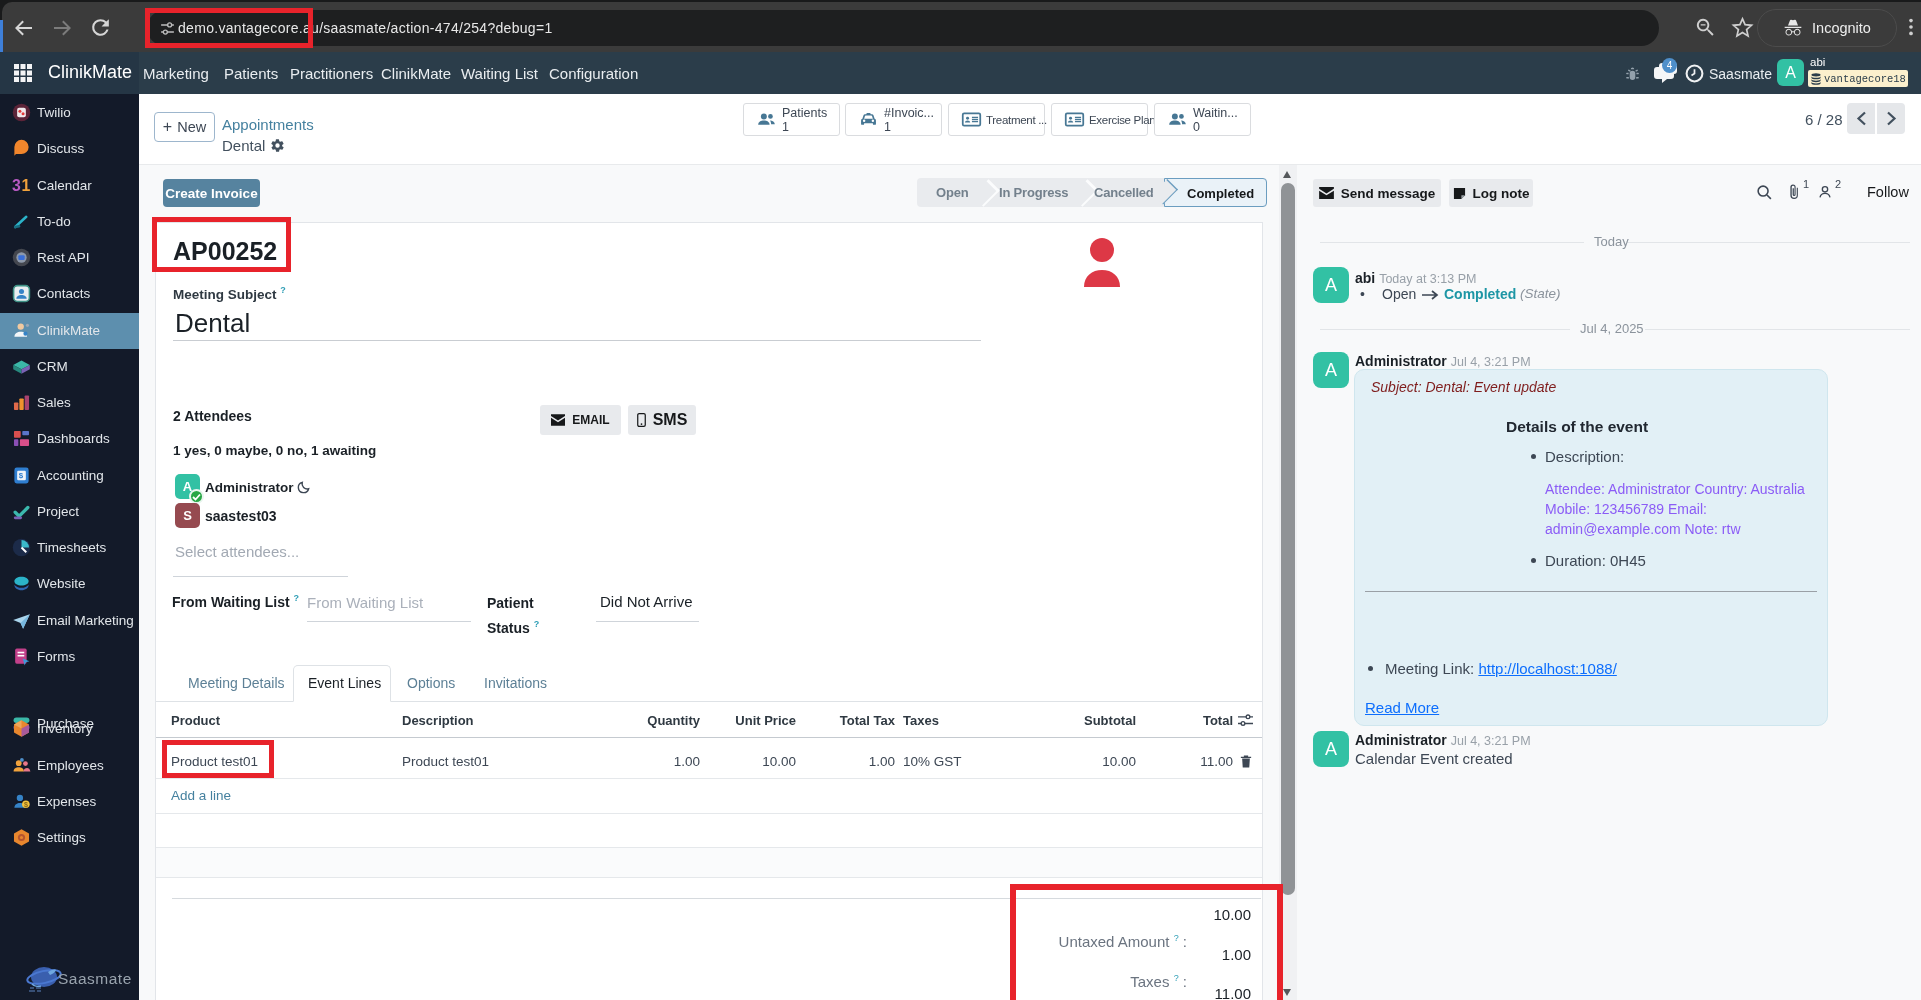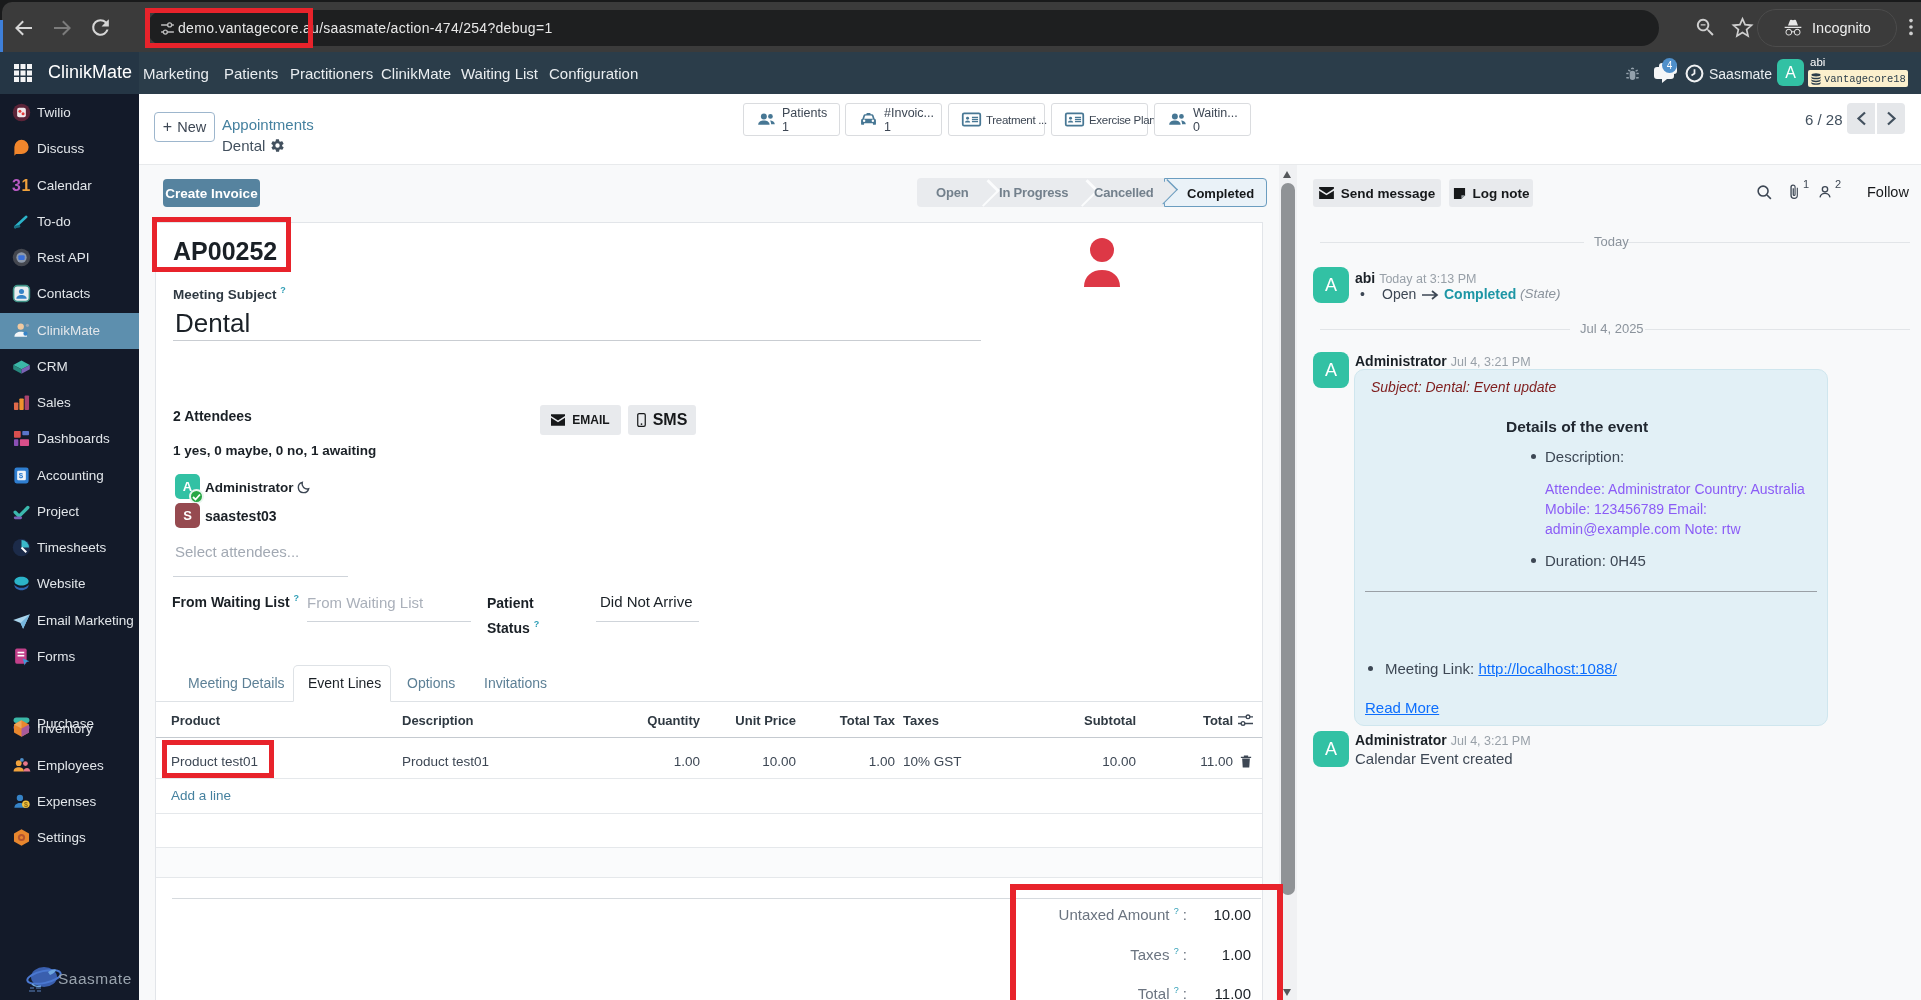--- a/index.html
+++ b/index.html
@@ -41,21 +41,21 @@
 .st-sep{position:absolute;top:3px;width:16px;height:16px;border-top:2px solid #fbfcfd;border-right:2px solid #fbfcfd;transform:rotate(45deg) scaleY(1.45);transform-origin:center;margin-top:4px;}
 #st-done{left:247px;top:0;width:103px;height:29px;background:#eaf2f8;border:1px solid #6b9dc0;border-radius:0 4px 4px 0;}
 #st-done span{position:absolute;left:22px;top:7px;font-size:13px;font-weight:bold;color:#16181a;}
 #st-done::before{content:"";position:absolute;left:-7px;top:4.6px;width:13.5px;height:13.5px;background:#e9ebee;border-top:1.5px solid #6b9dc0;border-right:1.5px solid #6b9dc0;transform:rotate(45deg) scaleY(1.4);}
 #scrollv{left:1279px;top:165px;width:18px;height:835px;background:#f0f1f3;}
 #scrollv::before{content:"";position:absolute;left:2px;top:18px;width:14px;height:712px;background:#909396;border-radius:7px;}
 .tri-up{position:absolute;width:0;height:0;border-left:4.5px solid transparent;border-right:4.5px solid transparent;border-bottom:7px solid #55585b;}
 .tri-dn{position:absolute;width:0;height:0;border-left:4.5px solid transparent;border-right:4.5px solid transparent;border-top:7px solid #55585b;}
 .th{font-size:13px;font-weight:bold;color:#2f3942;}
 .td{font-size:13.5px;color:#3d4754;}
-.tot-l{left:0;width:1031px;text-align:right;font-size:15px;color:#6b7480;}
+.tot-l{left:0;width:1031px;text-align:right;font-size:15px;color:#6b7480;margin-top:27px;}
 .tot-v{left:995px;width:100px;text-align:right;font-size:15px;color:#1a2026;}
 .avat{position:absolute;width:36px;height:36px;border-radius:8px;background:#32c1a4;color:#fff;font-size:18px;display:flex;align-items:center;justify-content:center;}
 .chdate{font-size:12.5px;font-weight:normal;color:#98a0a8;}
 #evcard{left:57px;top:204px;width:474px;height:357px;background:#e2f0f6;border:1px solid #cfe6ee;border-radius:10px;}
 #calw{left:10px;top:48px;width:123px;height:139px;background:#fff;border:2px solid #00008b;}
 #cal-dow{height:21px;background:#00008b;color:#fff;font-size:14px;font-weight:bold;text-align:center;line-height:21px;}
 #cal-day{height:63px;font-size:45px;font-weight:bold;color:#4c4c4c;text-align:center;line-height:63px;}
 #cal-mon{height:20px;background:#00008b;color:#fff;font-size:13.5px;font-weight:bold;text-align:center;line-height:20px;}
 #cal-time{height:20px;font-size:14.5px;font-weight:bold;color:#212831;text-align:center;line-height:22px;}
 #cal-tz{font-size:10.5px;color:#555;text-align:center;line-height:11px;}

